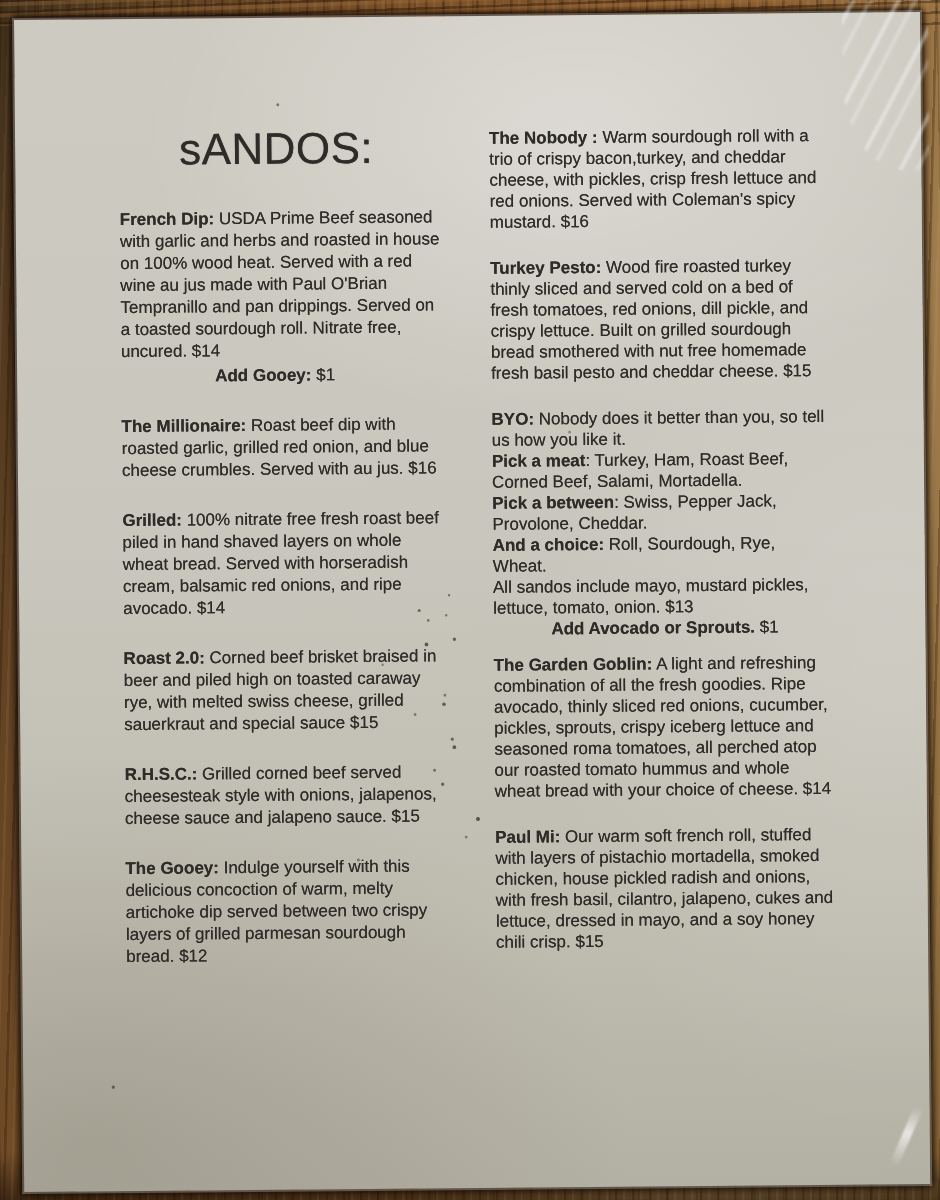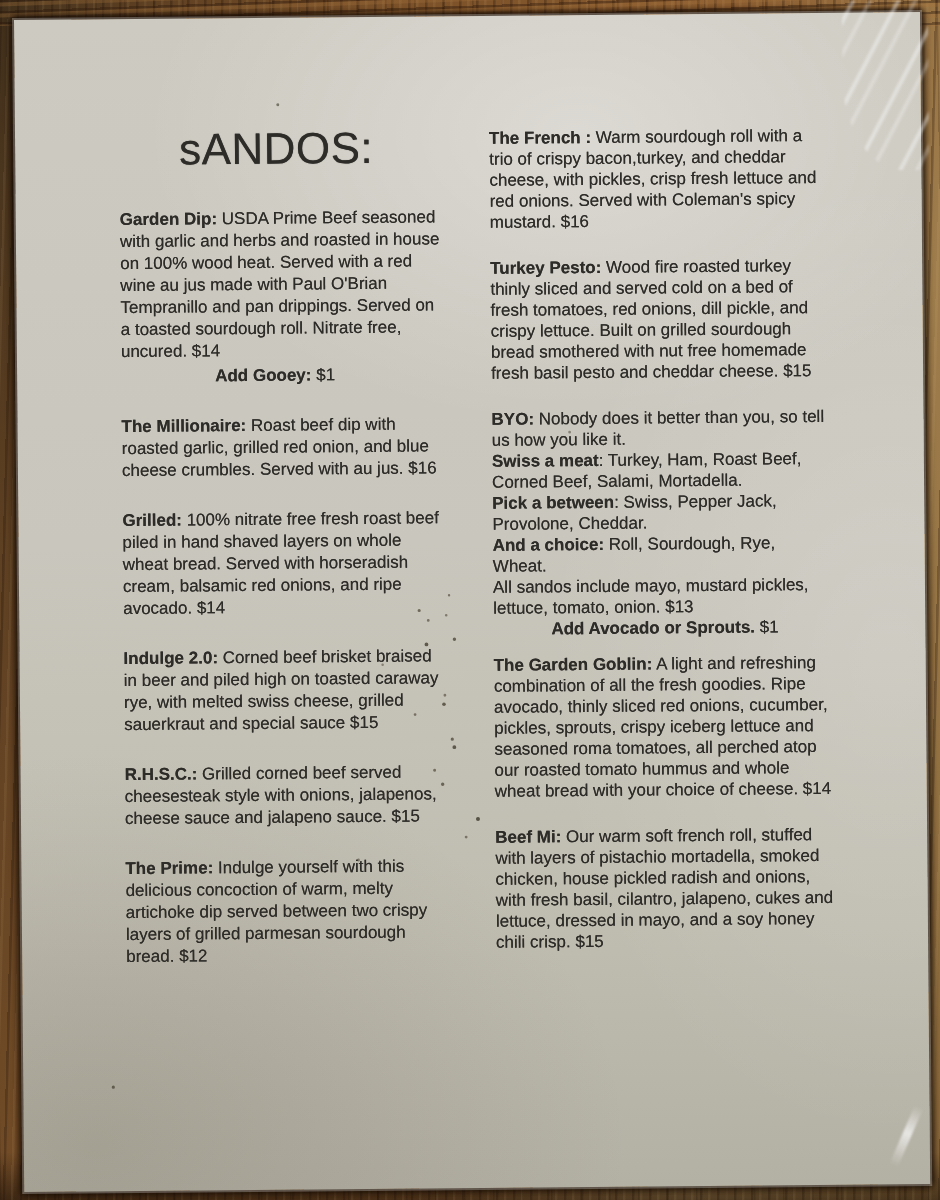--- a/index.html
+++ b/index.html
@@ -102,55 +102,55 @@
 
 <div class="paper">
   <div class="glare-tr"></div>
   <div class="glare-br"></div>
   <div class="specks"></div>
 
   <h1 class="title">sANDOS:</h1>
 
   <div class="col col-left">
     <div class="item">
-      <p><b>Garden Dip:</b><span> USDA Prime Beef seasoned with garlic and herbs and roasted in house on 100% wood heat. Served with a red wine au jus made with Paul O'Brian Tempranillo and pan drippings. Served on a toasted sourdough roll. Nitrate free, uncured. $14</span></p>
+      <p><b>French Dip:</b><span> USDA Prime Beef seasoned with garlic and herbs and roasted in house on 100% wood heat. Served with a red wine au jus made with Paul O'Brian Tempranillo and pan drippings. Served on a toasted sourdough roll. Nitrate free, uncured. $14</span></p>
       <p class="addon"><b>Add Gooey:</b><span> $1</span></p>
     </div>
     <div class="item">
       <p><b>The Millionaire:</b><span> Roast beef dip with roasted garlic, grilled red onion, and blue cheese crumbles. Served with au jus. $16</span></p>
     </div>
     <div class="item">
       <p><b>Grilled:</b><span> 100% nitrate free fresh roast beef piled in hand shaved layers on whole wheat bread. Served with horseradish cream, balsamic red onions, and ripe avocado. $14</span></p>
     </div>
     <div class="item">
-      <p><b>Indulge 2.0:</b><span> Corned beef brisket braised in beer and piled high on toasted caraway rye, with melted swiss cheese, grilled sauerkraut and special sauce $15</span></p>
+      <p><b>Roast 2.0:</b><span> Corned beef brisket braised in beer and piled high on toasted caraway rye, with melted swiss cheese, grilled sauerkraut and special sauce $15</span></p>
     </div>
     <div class="item">
       <p><b>R.H.S.C.:</b><span> Grilled corned beef served cheesesteak style with onions, jalapenos, cheese sauce and jalapeno sauce. $15</span></p>
     </div>
     <div class="item">
-      <p><b>The Prime:</b><span> Indulge yourself with this delicious concoction of warm, melty artichoke dip served between two crispy layers of grilled parmesan sourdough bread. $12</span></p>
+      <p><b>The Gooey:</b><span> Indulge yourself with this delicious concoction of warm, melty artichoke dip served between two crispy layers of grilled parmesan sourdough bread. $12</span></p>
     </div>
   </div>
 
   <div class="col col-right">
     <div class="item">
-      <p><b>The French :</b><span> Warm sourdough roll with a trio of crispy bacon,turkey, and cheddar cheese, with pickles, crisp fresh lettuce and red onions. Served with Coleman's spicy mustard. $16</span></p>
+      <p><b>The Nobody :</b><span> Warm sourdough roll with a trio of crispy bacon,turkey, and cheddar cheese, with pickles, crisp fresh lettuce and red onions. Served with Coleman's spicy mustard. $16</span></p>
     </div>
     <div class="item">
       <p><b>Turkey Pesto:</b><span> Wood fire roasted turkey thinly sliced and served cold on a bed of fresh tomatoes, red onions, dill pickle, and crispy lettuce. Built on grilled sourdough bread smothered with nut free homemade fresh basil pesto and cheddar cheese. $15</span></p>
     </div>
     <div class="item byo">
       <p><b>BYO:</b><span> Nobody does it better than you, so tell us how you like it.</span></p>
-      <p><b>Swiss a meat</b><span>: Turkey, Ham, Roast Beef, Corned Beef, Salami, Mortadella.</span></p>
+      <p><b>Pick a meat</b><span>: Turkey, Ham, Roast Beef, Corned Beef, Salami, Mortadella.</span></p>
       <p><b>Pick a between</b><span>: Swiss, Pepper Jack, Provolone, Cheddar.</span></p>
       <p><b>And a choice:</b><span> Roll, Sourdough, Rye, Wheat.</span></p>
       <p>All sandos include mayo, mustard pickles, lettuce, tomato, onion. $13</p>
       <p class="addon2"><b>Add Avocado or Sprouts.</b><span> $1</span></p>
     </div>
     <div class="item">
       <p><b>The Garden Goblin:</b><span> A light and refreshing combination of all the fresh goodies. Ripe avocado, thinly sliced red onions, cucumber, pickles, sprouts, crispy iceberg lettuce and seasoned roma tomatoes, all perched atop our roasted tomato hummus and whole wheat bread with your choice of cheese. $14</span></p>
     </div>
     <div class="item">
-      <p><b>Beef Mi:</b><span> Our warm soft french roll, stuffed with layers of pistachio mortadella, smoked chicken, house pickled radish and onions, with fresh basil, cilantro, jalapeno, cukes and lettuce, dressed in mayo, and a soy honey chili crisp. $15</span></p>
+      <p><b>Paul Mi:</b><span> Our warm soft french roll, stuffed with layers of pistachio mortadella, smoked chicken, house pickled radish and onions, with fresh basil, cilantro, jalapeno, cukes and lettuce, dressed in mayo, and a soy honey chili crisp. $15</span></p>
     </div>
   </div>
 </div>
 
 </body></html>

